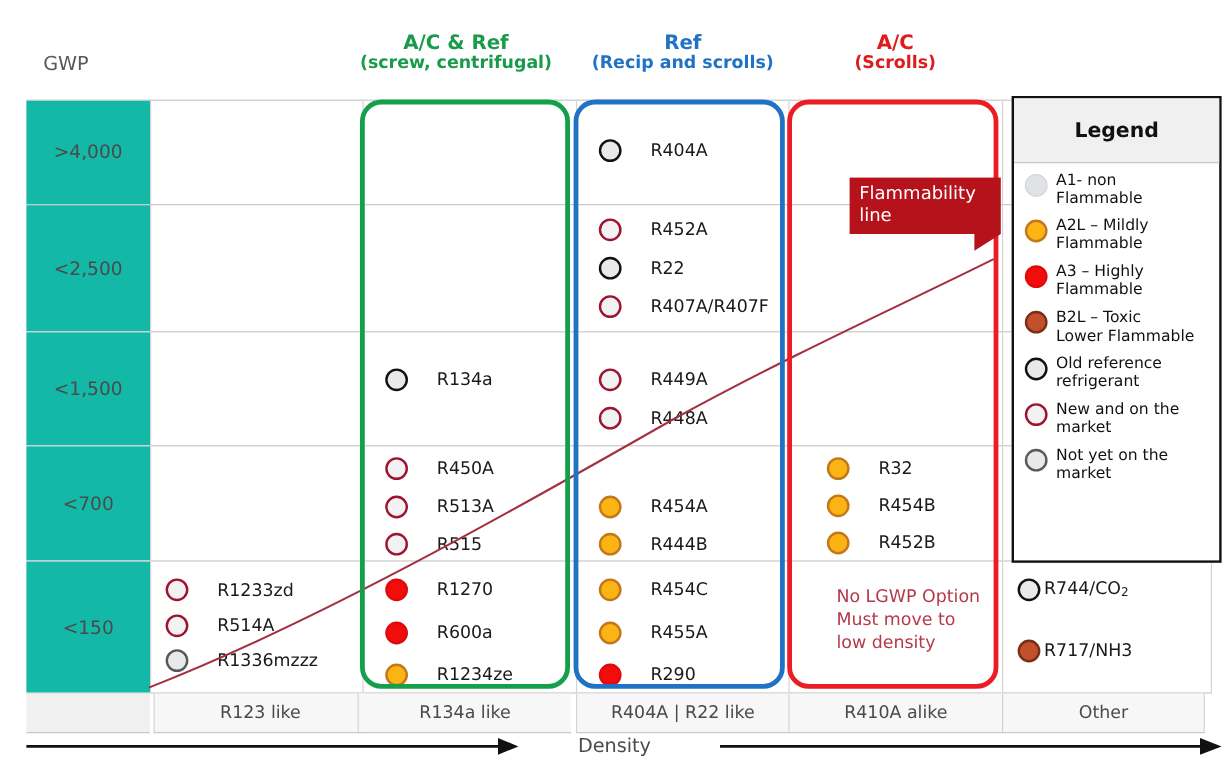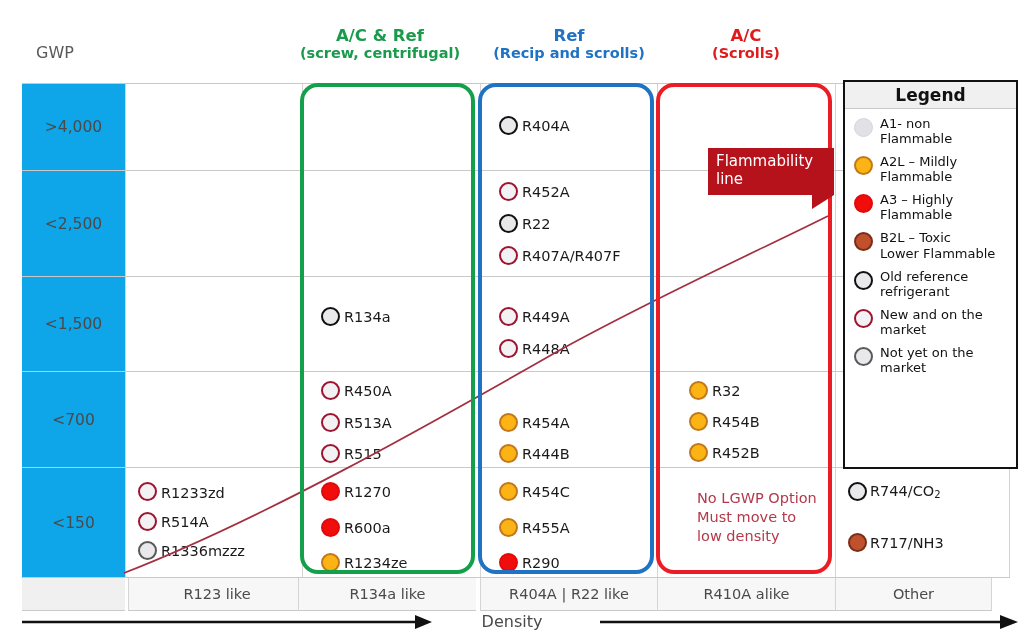--- a/index.html
+++ b/index.html
@@ -21,36 +21,36 @@
   #hdr-red  {left:656px;top:27px;width:180px;color:#e01b1b;}
 
   
   #gwp-label{position:absolute;left:36px;top:43px;font-size:16px;color:#595959;}
 
   
   #grid{position:absolute;left:22px;top:83px;width:988px;height:495px;}
   .grow{position:absolute;left:0;width:988px;border-top:1px solid #c9c9c9;box-sizing:border-box;}
   .grow.last{border-bottom:1px solid #c9c9c9;}
   .gcell{position:absolute;top:0;height:100%;box-sizing:border-box;border-left:1px solid #d4d4d4;}
-  .gcell.c0{left:0px;width:103px;background:#0ea5e9;border-left:none;}
+  .gcell.c0{left:0px;width:103px;background:#14b8a6;border-left:none;}
   .gcell.c1{left:103px;width:177px;}
   .gcell.c2{left:280px;width:178px;}
   .gcell.c3{left:458px;width:177px;}
   .gcell.c4{left:635px;width:178px;}
   .gcell.c5{left:813px;width:175px;border-right:1px solid #d4d4d4;}
 
   .gwp-val{
     position:absolute;left:0;top:0;width:103px;height:100%;
     display:flex;align-items:center;justify-content:center;
     font-size:15.5px;color:#4a4a4a;
   }
 
   
   .items{position:absolute;left:0;top:0;width:100%;height:100%;}
-  .item{position:absolute;display:flex;align-items:center;gap:4px;white-space:nowrap;}
+  .item{position:absolute;display:flex;align-items:center;gap:24px;white-space:nowrap;}
   .dot{
     width:19px;height:19px;border-radius:50%;
     box-sizing:border-box;flex:0 0 19px;
   }
   .dot.a1-old {background:#e9e9ec;border:2.6px solid #111111;}
   .dot.a1-new {background:#f2f2f4;border:2.6px solid #9e1430;}
   .dot.a1-not {background:#e9e9ec;border:2.6px solid #595959;}
   .dot.a2l    {background:#fcb415;border:2.2px solid #c2781a;}
   .dot.a3     {background:#f20d0d;border:2.2px solid #e00a0a;}
   .dot.b2l    {background:#c0512c;border:2.2px solid #7a2d17;}
@@ -82,21 +82,21 @@
     position:absolute;left:697px;top:489px;width:150px;
     color:#b5394a;font-size:14.5px;line-height:1.32;
   }
 
   
   #legend{
     position:absolute;left:843px;top:80px;width:175px;height:389px;
     background:#ffffff;border:2px solid #111111;box-sizing:border-box;
   }
   #legend-title{
-    height:27px;background:#f0f0f0;border-bottom:1px solid #c9c9c9;
+    height:54px;background:#f0f0f0;border-bottom:1px solid #c9c9c9;
     display:flex;align-items:center;justify-content:center;
     font-size:17px;font-weight:bold;color:#111111;box-sizing:border-box;
   }
   #legend-body{padding:7px 0 0 9px;}
   .lrow{display:flex;align-items:flex-start;gap:7px;margin-bottom:8px;}
   .lrow .dot{margin-top:2px;}
   .ltext{font-size:13px;color:#111111;line-height:1.16;}
 
   
   #footer{position:absolute;left:22px;top:578px;width:988px;height:33px;}
@@ -104,21 +104,21 @@
     position:absolute;top:0;height:33px;box-sizing:border-box;
     border-left:1px solid #d4d4d4;border-bottom:1px solid #c9c9c9;
     display:flex;align-items:center;justify-content:center;
     font-size:14.5px;color:#4a4a4a;background:#f7f7f7;
   }
   .fcell.f0{left:0px;width:103px;border-left:none;background:#f0f0f0;}
   .fcell.f1{left:106px;width:177px;}
   .fcell.f2{left:276px;width:178px;}
   .fcell.f3{left:458px;width:177px;}
   .fcell.f4{left:635px;width:178px;}
-  .fcell.f5{left:813px;width:157px;border-right:1px solid #d4d4d4;}
+  .fcell.f5{left:813px;width:169px;border-right:1px solid #d4d4d4;}
 
   
   #density-axis{position:absolute;left:0;top:611px;width:1024px;height:22px;}
   #density-label{
     position:absolute;left:462px;top:612px;width:100px;text-align:center;
     font-size:16px;color:#4a4a4a;
   }
 </style>
 </head>
 <body>

